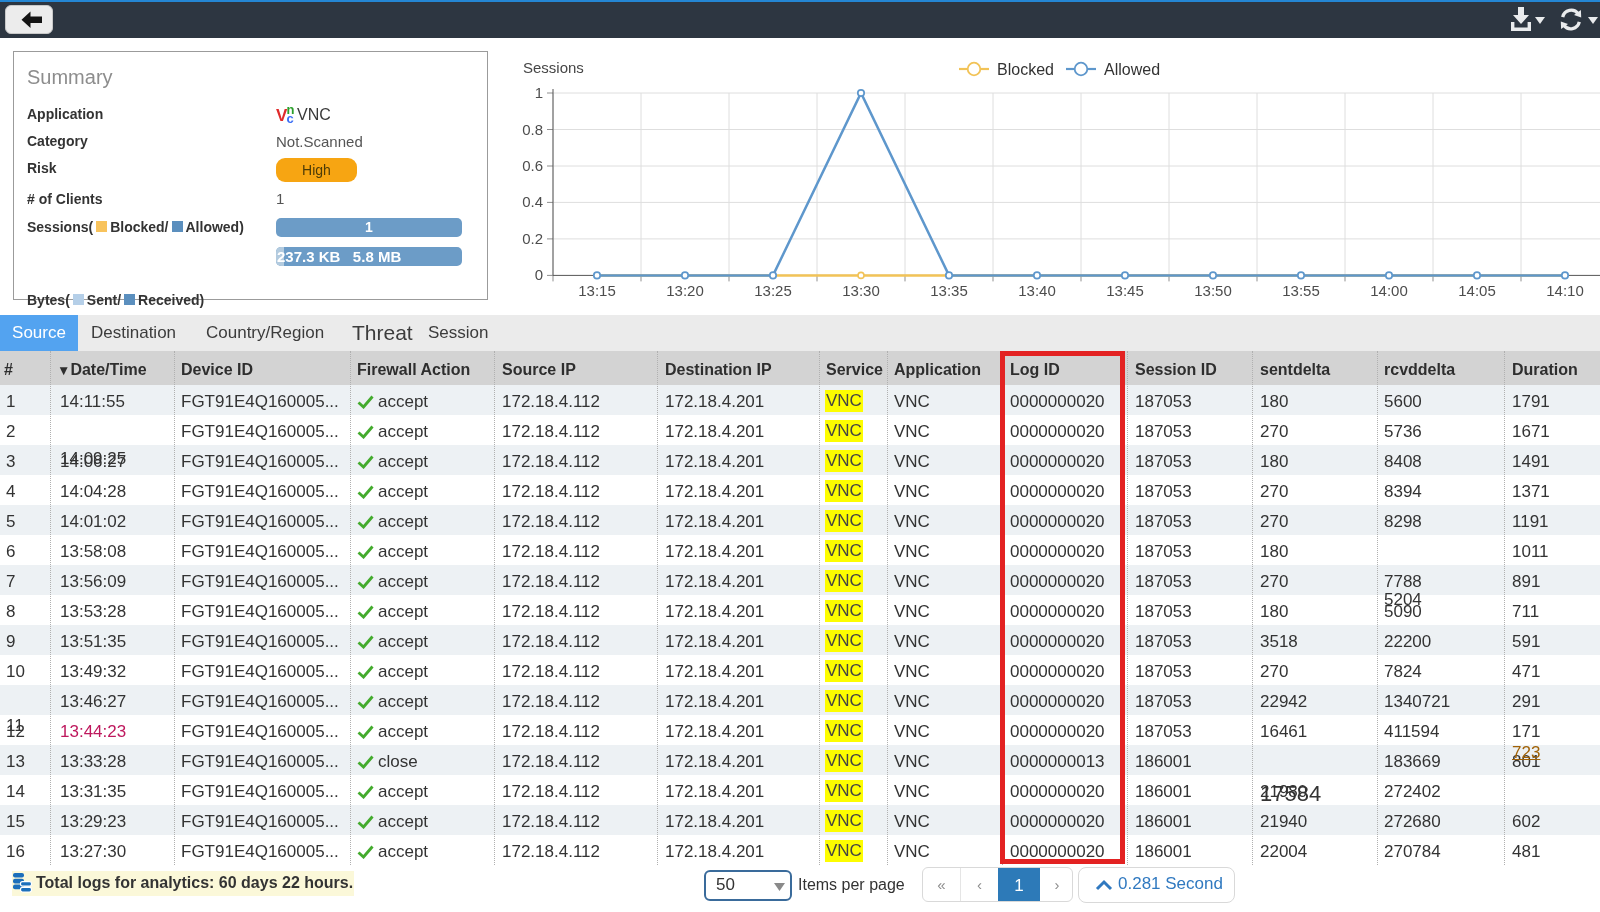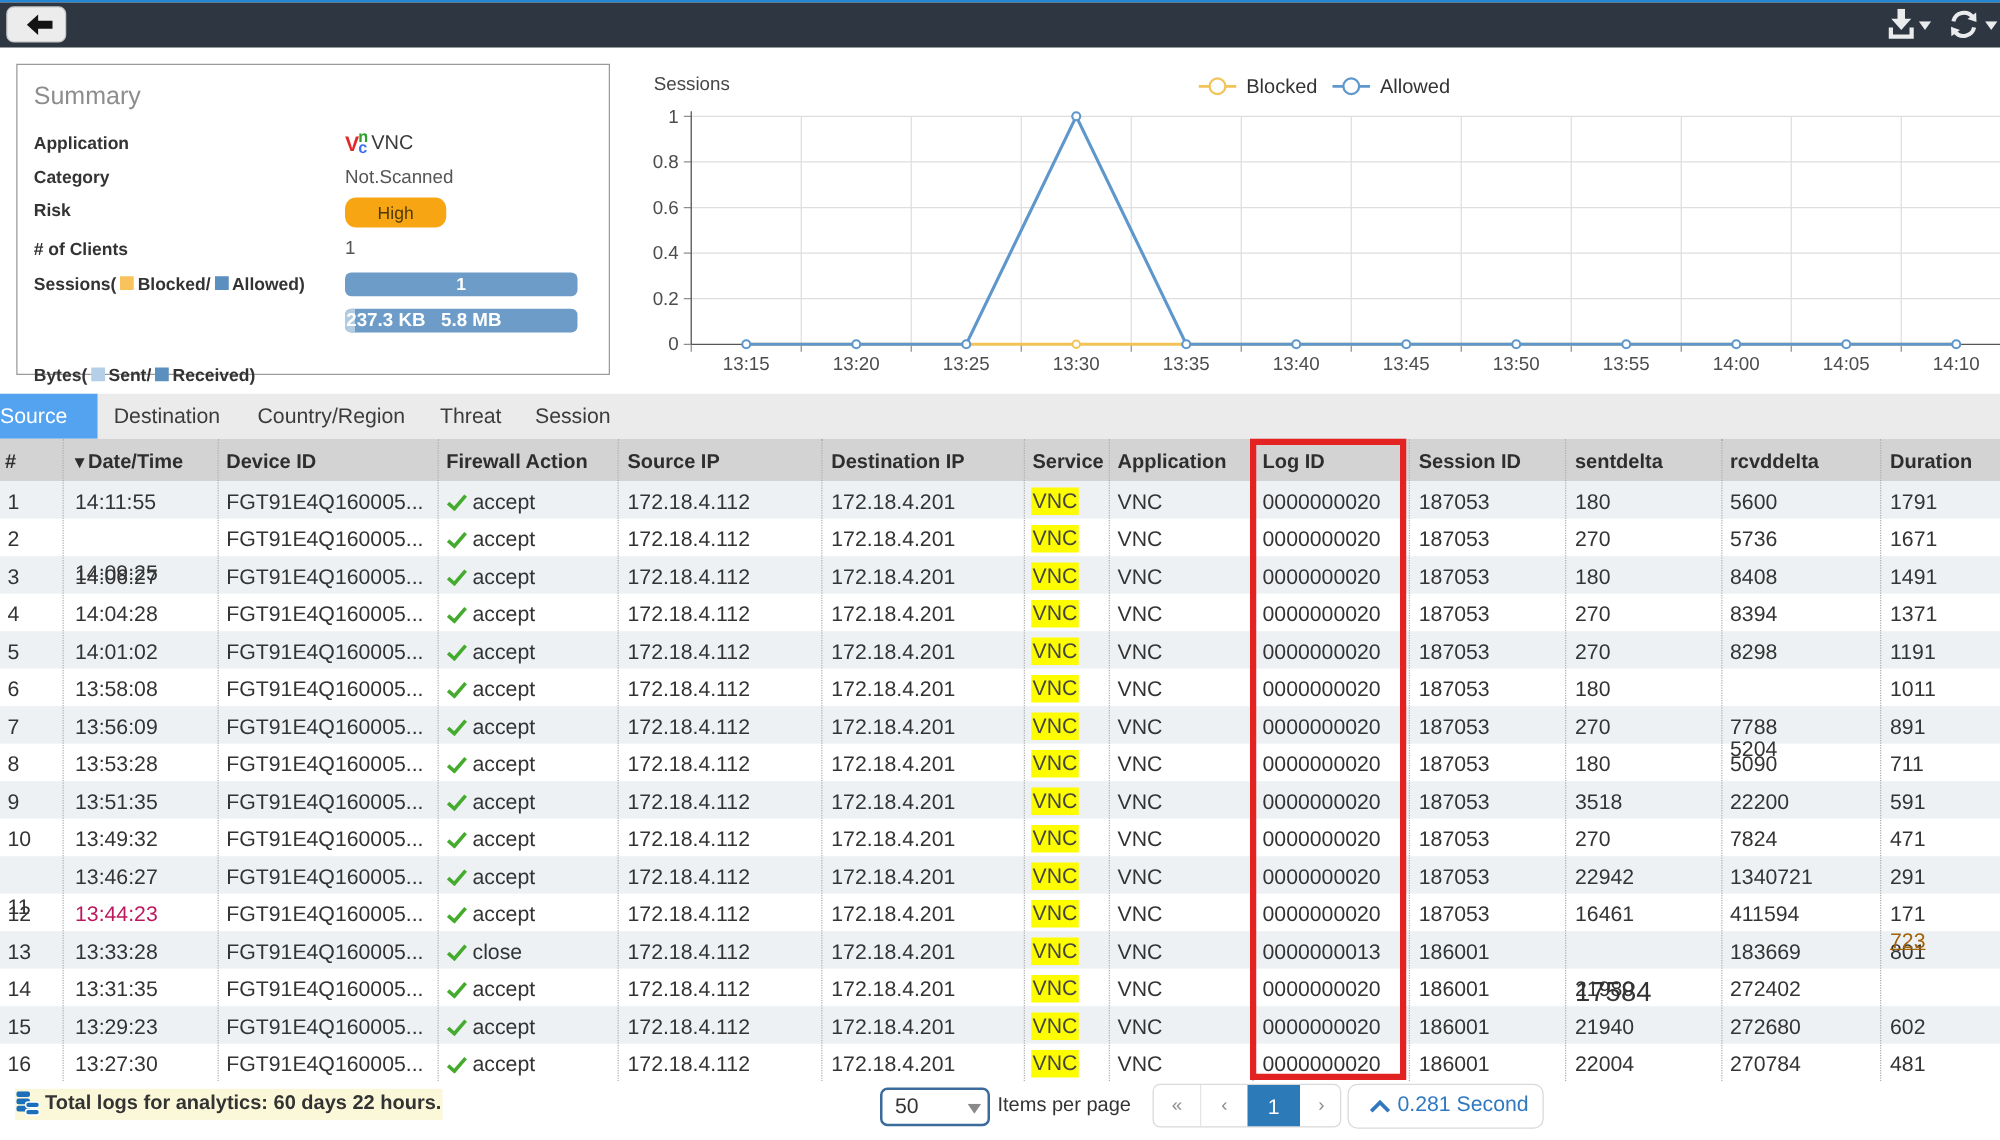--- a/index.html
+++ b/index.html
@@ -127,24 +127,24 @@
     <circle cx="1045" cy="220.39999999999998" r="3.2" fill="#fff" stroke="#5e97cc" stroke-width="1.7"></circle>
     <line x1="439" y1="14" x2="469" y2="14" stroke="#f2c357" stroke-width="2.2"></line>
     <circle cx="454" cy="14" r="6.3" fill="#fff" stroke="#f2c357" stroke-width="1.8"></circle>
     <text x="477" y="19.5" font-size="16" fill="#333">Blocked</text>
     <line x1="546" y1="14" x2="576" y2="14" stroke="#5e97cc" stroke-width="2.2"></line>
     <circle cx="561" cy="14" r="6.3" fill="#fff" stroke="#5e97cc" stroke-width="1.8"></circle>
     <text x="584" y="19.5" font-size="16" fill="#333">Allowed</text>
   </svg>
 <div class="abs" style="left:523px;top:59px;font-size:15px;color:#464646;">Sessions</div>
 <div class="abs" style="left:0;top:315px;width:1600px;height:36px;background:#ebebeb;"></div>
-<div class="abs" style="left:0;top:315px;width:78px;height:36px;background:#53a3f0;color:#fff;font-size:17px;line-height:36px;text-align:left;">Source</div>
+<div class="abs" style="left:0;top:315px;width:78px;height:36px;background:#53a3f0;color:#fff;font-size:17px;line-height:36px;text-align:center;">Source</div>
 <div class="abs" style="left:91px;top:315px;height:36px;font-size:17px;line-height:36px;color:#3c3c3c;">Destination</div>
 <div class="abs" style="left:206px;top:315px;height:36px;font-size:17px;line-height:36px;color:#3c3c3c;">Country/Region</div>
-<div class="abs" style="left:352px;top:315px;height:36px;font-size:17px;line-height:36px;color:#3c3c3c;">Threat</div>
+<div class="abs" style="left:352px;top:315px;height:36px;font-size:21px;line-height:36px;color:#3c3c3c;">Threat</div>
 <div class="abs" style="left:428px;top:315px;height:36px;font-size:17px;line-height:36px;color:#3c3c3c;">Session</div>
 <div class="abs" style="left:0;top:351px;width:1600px;height:34px;background:#d3d3d3;"></div>
 <div class="abs" style="left:0;top:385px;width:1600px;height:30px;background:#edf1f4;"></div>
 <div class="abs" style="left:0;top:415px;width:1600px;height:30px;background:#ffffff;"></div>
 <div class="abs" style="left:0;top:445px;width:1600px;height:30px;background:#edf1f4;"></div>
 <div class="abs" style="left:0;top:475px;width:1600px;height:30px;background:#ffffff;"></div>
 <div class="abs" style="left:0;top:505px;width:1600px;height:30px;background:#edf1f4;"></div>
 <div class="abs" style="left:0;top:535px;width:1600px;height:30px;background:#ffffff;"></div>
 <div class="abs" style="left:0;top:565px;width:1600px;height:30px;background:#edf1f4;"></div>
 <div class="abs" style="left:0;top:595px;width:1600px;height:30px;background:#ffffff;"></div>

